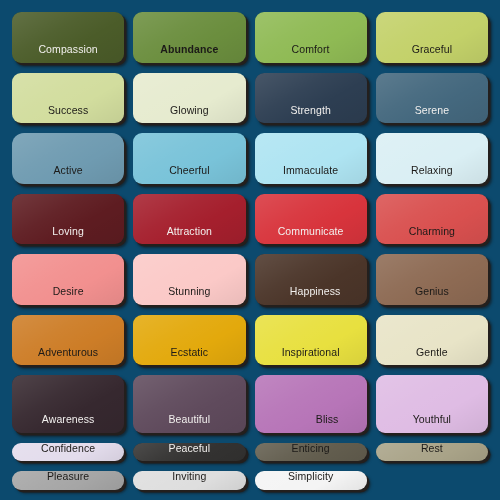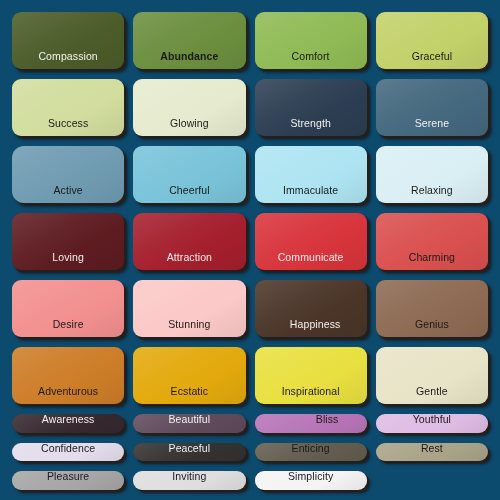--- a/index.html
+++ b/index.html
@@ -140,21 +140,21 @@
     <div class="swatch" style="background: rgb(232, 224, 63);">
       <span class="swatch-label dark-text" style="color: rgb(28, 26, 24);">Inspirational</span>
     </div>
     <div class="swatch" style="background: rgb(232, 228, 199);">
       <span class="swatch-label dark-text" style="color: rgb(28, 26, 24);">Gentle</span>
     </div>
     <div class="swatch" style="background: rgb(54, 40, 47);">
       <span class="swatch-label light-text" style="color: rgb(242, 240, 238);">Awareness</span>
     </div>
     <div class="swatch" style="background: rgb(95, 74, 92);">
-      <span class="swatch-label light-text" style="color: rgb(242, 240, 238);">Beautiful</span>
+      <span class="swatch-label light-text" style="color: rgb(242, 240, 238); margin-top: 39px;">Beautiful</span>
     </div>
     <div class="swatch" style="background: rgb(183, 117, 184);">
       <span class="swatch-label dark-text" style="color: rgb(28, 26, 24); padding-left: 33px;">Bliss</span>
     </div>
     <div class="swatch" style="background: rgb(223, 188, 228);">
       <span class="swatch-label dark-text" style="color: rgb(28, 26, 24);">Youthful</span>
     </div>
     <div class="swatch" style="background: rgb(227, 220, 236);">
       <span class="swatch-label dark-text" style="color: rgb(28, 26, 24);">Confidence</span>
     </div>

